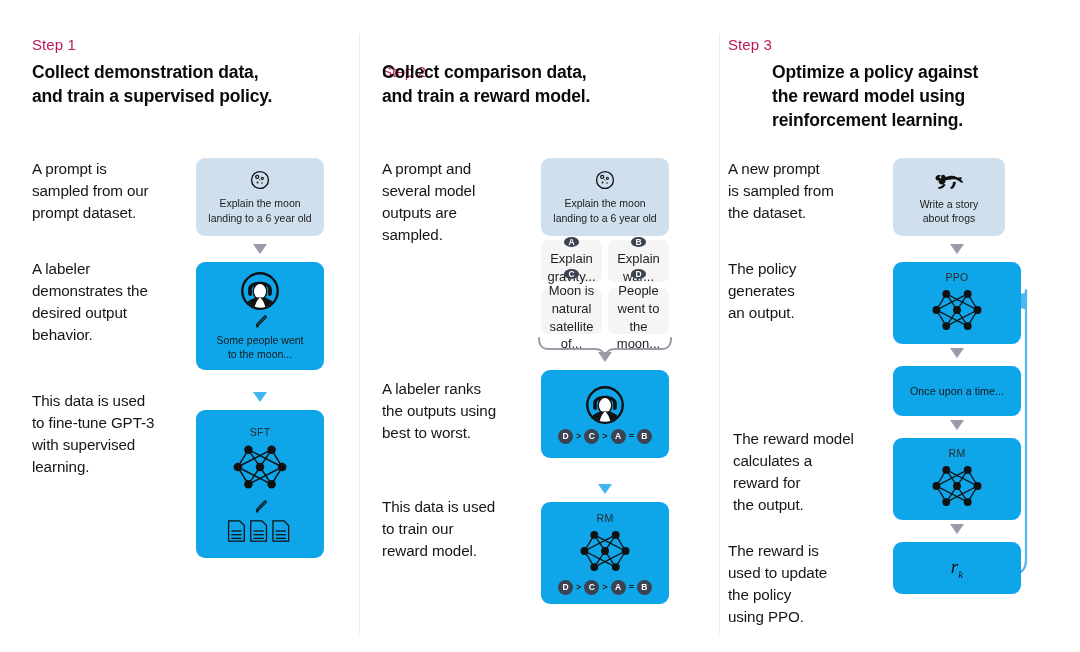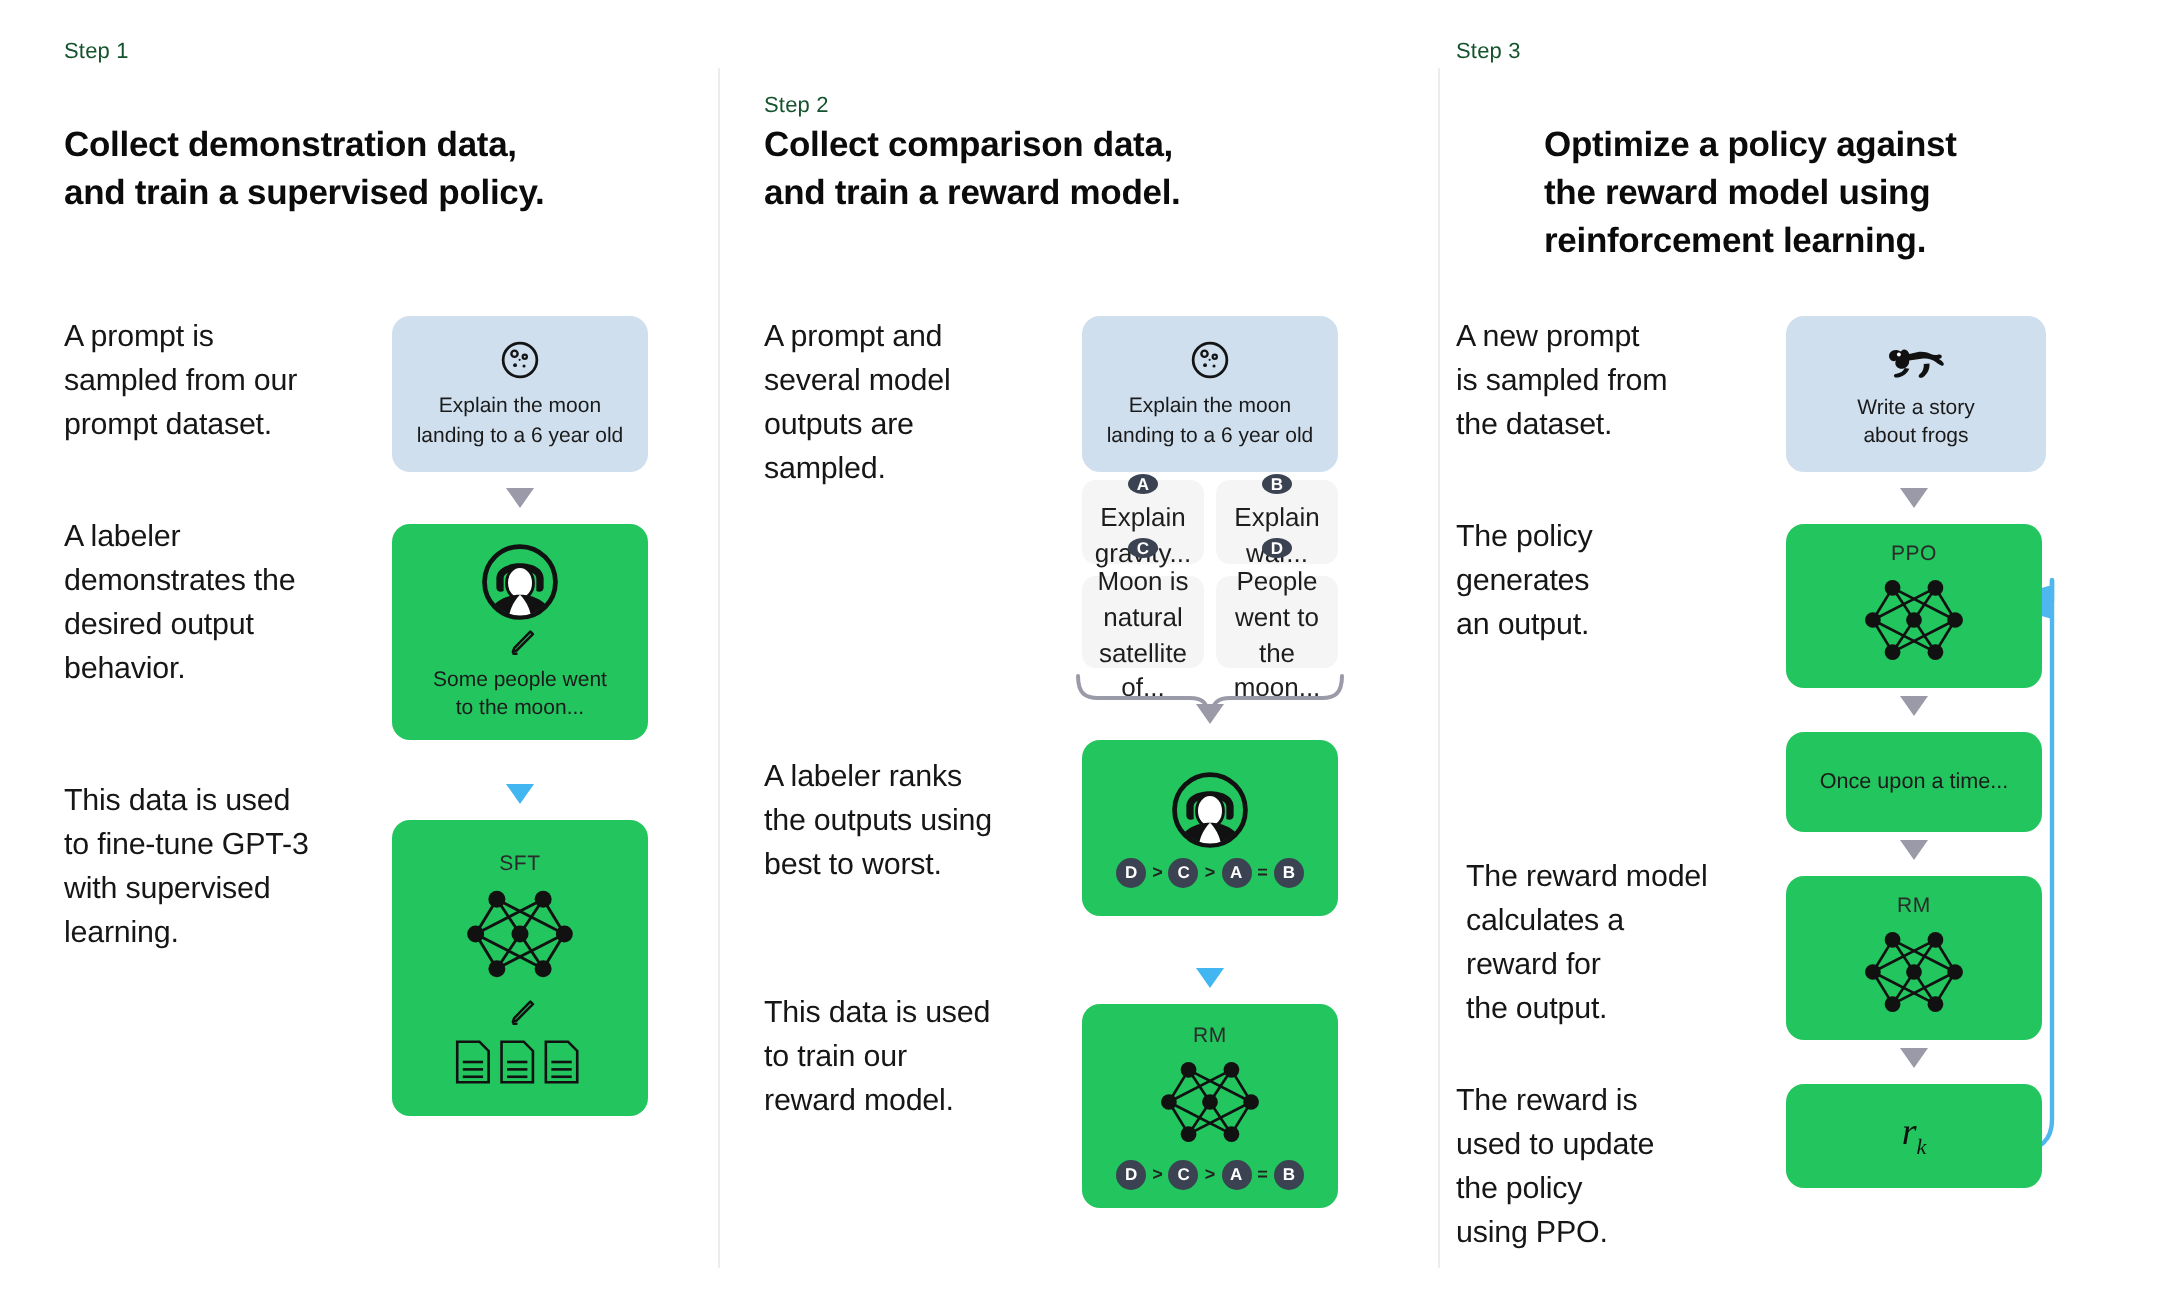--- a/index.html
+++ b/index.html
@@ -8,26 +8,26 @@
     background:#ffffff;
     font-family:"Liberation Sans","DejaVu Sans",sans-serif;
     color:#121212;
     overflow:hidden;
     position:relative;
   }
   .board{position:absolute;inset:0;display:flex;}
   .column{position:relative;width:360px;height:652px;box-sizing:border-box;}
   .divider{position:absolute;top:34px;bottom:18px;width:1px;background:#ececec;right:0;}
 
-  .step-label{position:absolute;left:32px;top:20px;font-size:11px;color:#14532d;letter-spacing:.1px;}
+  .step-label{position:absolute;left:32px;top:36px;font-size:15px;color:#be185d;letter-spacing:.1px;}
   .step-title{position:absolute;left:32px;top:60px;font-size:17.5px;font-weight:bold;line-height:1.38;color:#0b0b0b;letter-spacing:-.15px;white-space:pre-line;}
 
   .para{position:absolute;left:32px;font-size:15.2px;line-height:1.45;color:#161616;white-space:pre-line;letter-spacing:-.1px;}
 
-  .card{position:absolute;box-sizing:border-box;border-radius:9px;background:#22c55e;
+  .card{position:absolute;box-sizing:border-box;border-radius:9px;background:#0ea5e9;
         display:flex;flex-direction:column;align-items:center;justify-content:center;}
   .card.blue{background:#cfdfee;}
   .card-text{font-size:10.5px;line-height:1.35;text-align:center;color:#1a1a1a;white-space:pre-line;padding:0 6px;}
   .card-title{font-size:10.5px;color:#2a2a2a;letter-spacing:.3px;margin-bottom:2px;}
 
   .mini-card{position:absolute;box-sizing:border-box;border-radius:7px;background:#f5f5f5;
         display:flex;flex-direction:column;align-items:center;justify-content:center;}
   .mini-text{font-size:13px;line-height:1.35;text-align:center;color:#1d1d1d;white-space:pre-line;padding:0 4px;}
   .badge{width:15px;height:15px;border-radius:50%;background:#3b4251;color:#fff;font-size:8.5px;
          font-weight:bold;display:flex;align-items:center;justify-content:center;margin-bottom:3px;}
@@ -323,21 +323,21 @@
 
     <div style="position:absolute;left:168px;top:290px;">
       <svg width="160" height="290" viewBox="0 0 160 290">
         <path d="M150 0 L150 270 C150 280,144 285,135 285" transform="translate(-12,0)" fill="none" stroke="#4fb6ef" stroke-width="2.2" stroke-linecap="round"></path>
         <path d="M138 0 L138 11" fill="none" stroke="#4fb6ef" stroke-width="2.2"></path>
         <path d="M108 11 L138 2.5 L138 19.5 Z" fill="#4fb6ef"></path>
         <path d="M108 11 L138 11" stroke="#4fb6ef" stroke-width="2.2"></path>
       </svg>
     </div>
 
-    <div class="card blue" style="left:173px;top:158px;width:130px;height:78px;">
+    <div class="card blue" style="left:173px;top:158px;width:112px;height:78px;">
       <span>
         <svg width="30" height="22" viewBox="0 0 34 24">
           <path d="M8.5 7.2 C6 5.6,3.4 6.2,2.2 8 C1.2 9.6,1.8 11.6,3.4 12.4 C4.2 12.8,5 12.7,5.6 12.3
                    C5 13.6,5.2 15,6.2 16 C7.6 17.4,10 17.3,11.6 16 C12.8 15,13.3 13.6,13.1 12.3
                    L21 11.2 C23.6 10.9,26.2 11.6,28.2 13.2 C29.4 14.2,30.6 15,31.6 15.2
                    C32.4 15.4,33 14.8,32.7 14 C32.3 13,31.2 12.2,30 11.5 C31 11.3,31.8 10.6,31.6 9.8
                    C31.4 9,30.4 8.7,29.4 9 C28 9.4,26.6 9.2,25.4 8.6 C23 7.4,20.2 7,17.6 7.6
                    L13.2 8.6 C12.8 7.4,11.8 6.4,10.5 6.1 C9.8 5.9,9.1 6.3,8.5 7.2 Z" fill="#111"></path>
           <path d="M10.6 16.6 C9.8 18.4,8 19.6,6 19.8 C4.8 19.9,4.2 20.6,4.6 21.3 C5 22,6.2 22.1,7.4 21.8
                    C10 21.2,12.2 19.4,13.2 17 Z" fill="#111"></path>

